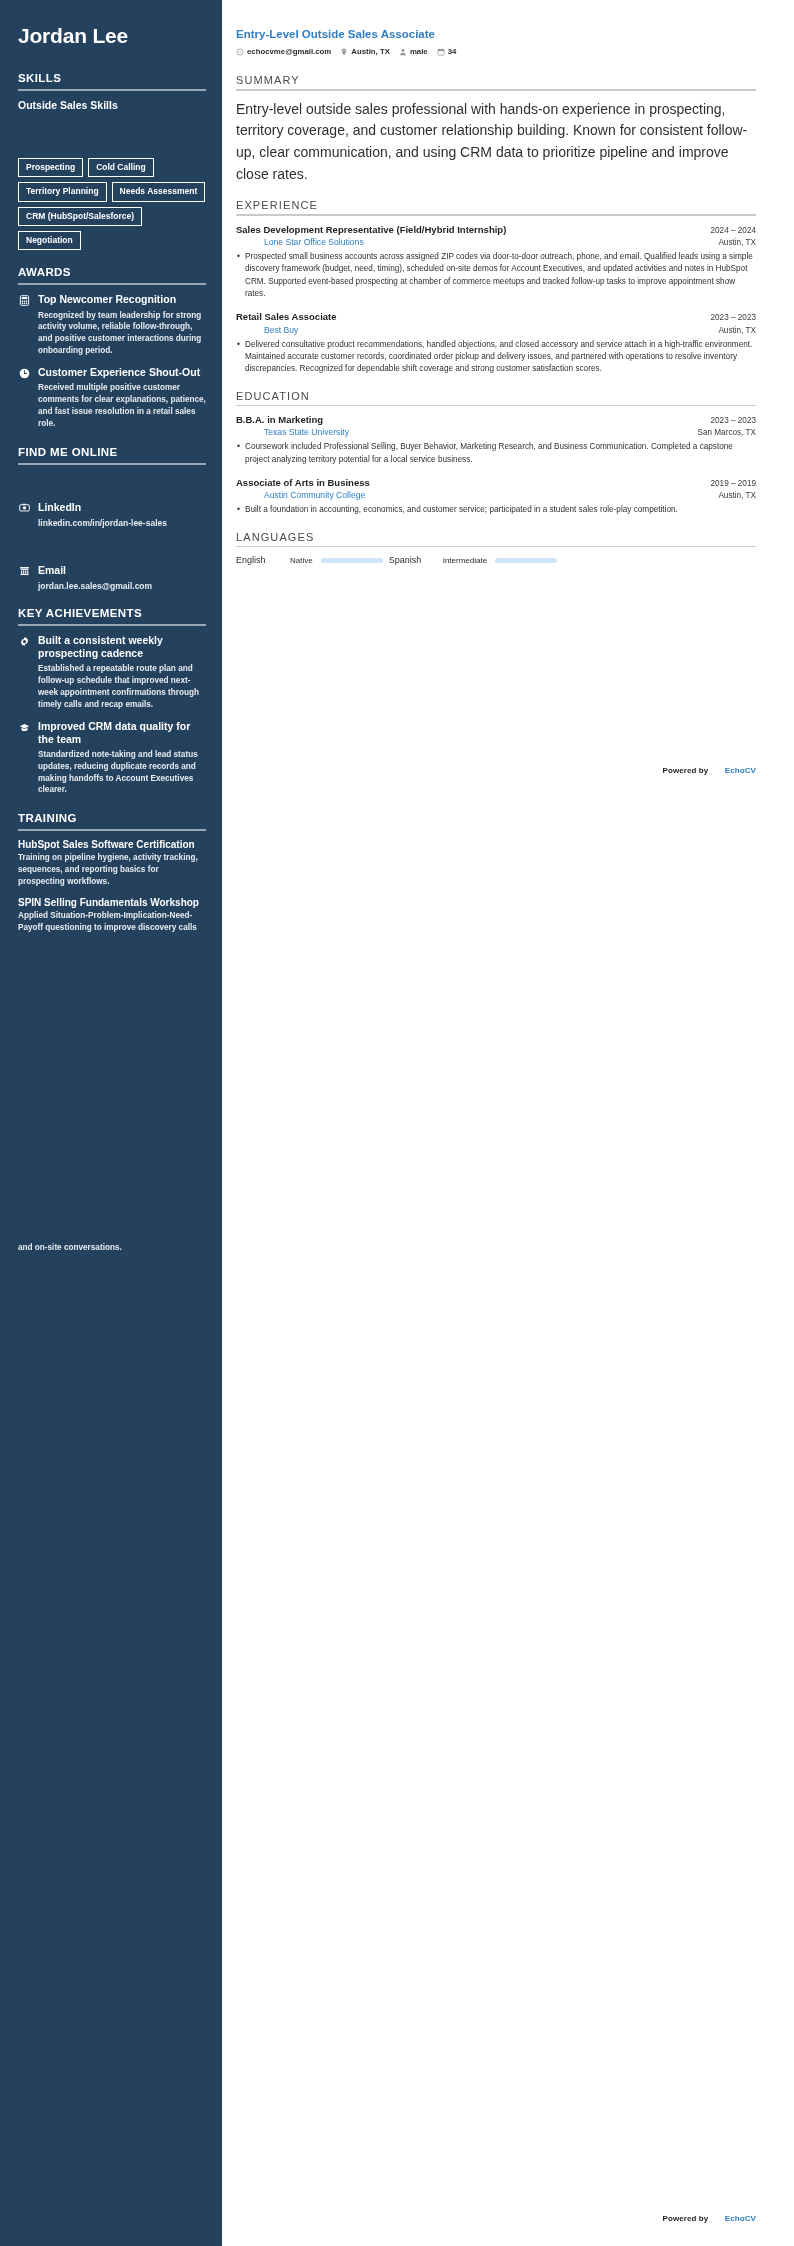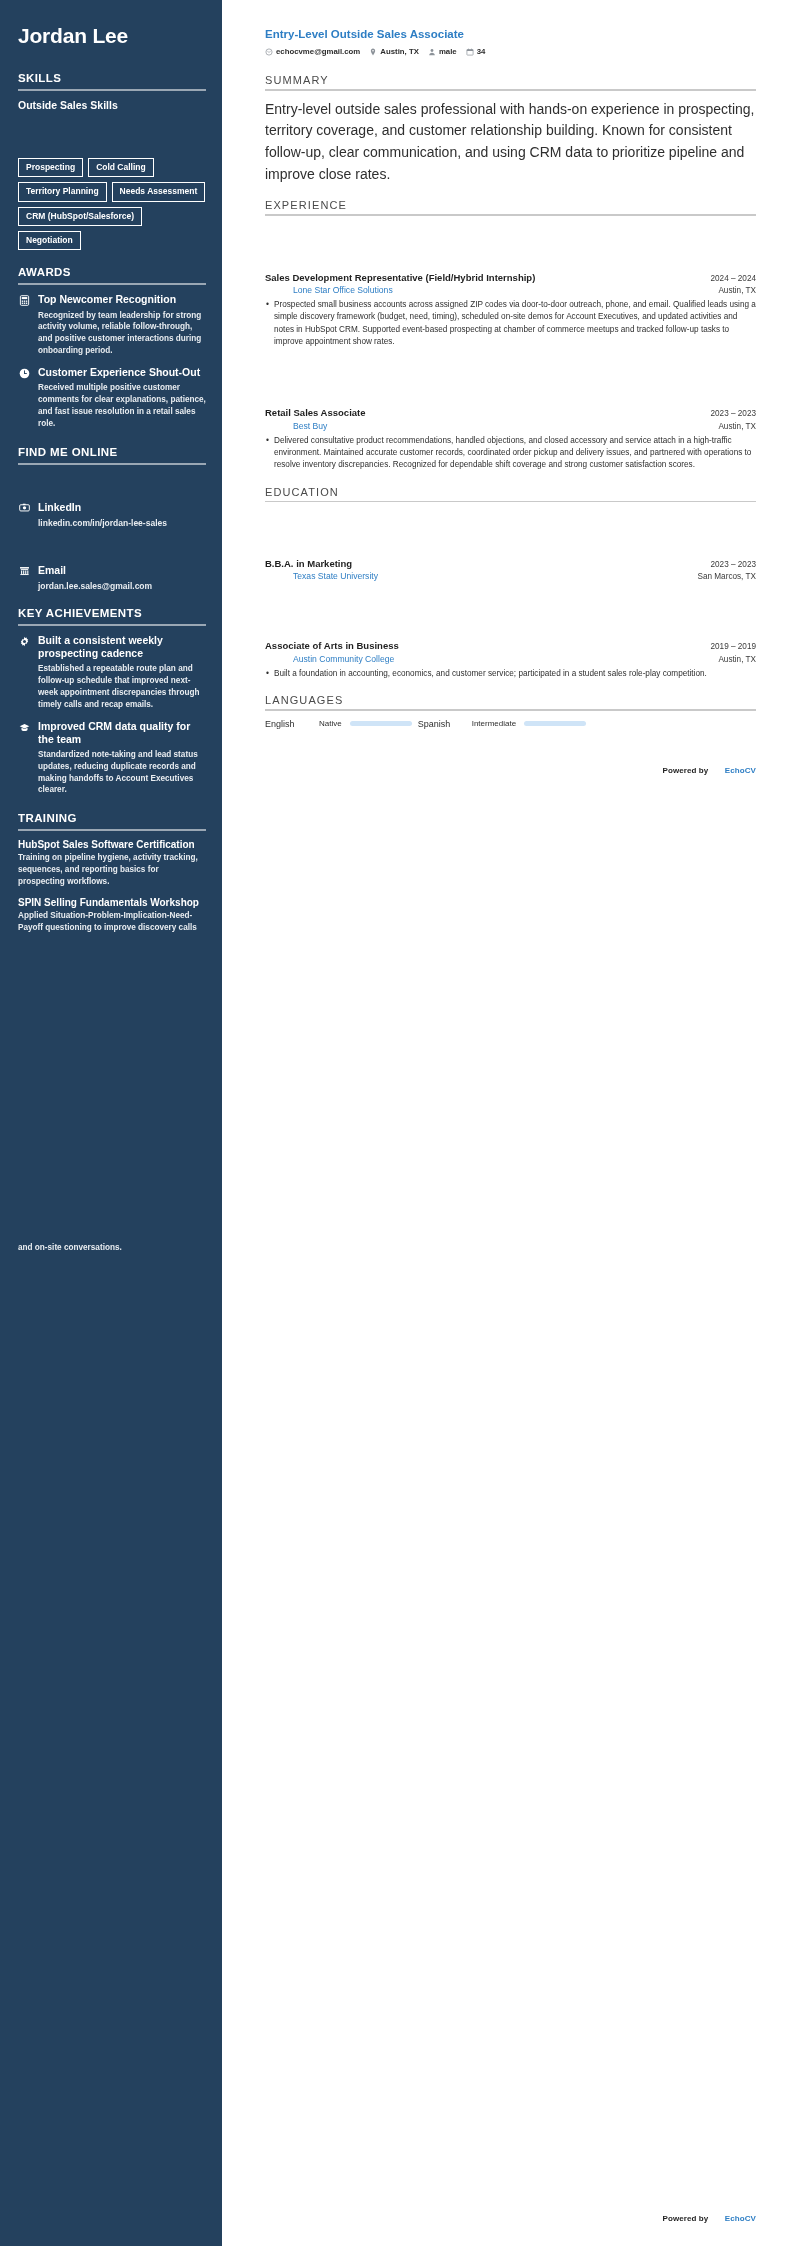--- a/index.html
+++ b/index.html
@@ -5,21 +5,21 @@
   * { margin:0; padding:0; box-sizing:border-box; }
   html,body { width:794px; }
   body {
     font-family:"Liberation Sans", sans-serif;
     background:#ffffff;
     color:#333;
     width:794px;
     min-height:2246px;
     position:relative;
   }
-  .page { position:relative; width:782px; min-height:2246px; display:flex; align-items:stretch;gap:29px; }
+  .page { position:relative; width:782px; min-height:2246px; display:flex; align-items:stretch; }
 
   
   .sidebar {
     width:222px;
     flex:0 0 222px;
     background:#24415e;
     color:#ffffff;
     padding:24px 16px 20px 18px;
   }
   .name {
@@ -84,21 +84,21 @@
   .contact .ci svg { width:8px; height:8px; fill:#8c9299; }
 
   .sec { margin-bottom:14px; }
   .sec-title { font-size:11px; color:#4a4a4a; letter-spacing:1.1px; margin-bottom:3px; }
   .sec-rule { height:1.5px; background:#c9c9c9; margin-bottom:8px; }
 
   .summary { font-size:14px; line-height:1.55; color:#2f2f2f; }
 
   .item { margin-bottom:11px; }
   .item-head { display:flex; justify-content:space-between; align-items:baseline; gap:8px; }
-  .item-role { font-size:9.5px; font-weight:bold; color:#1f1f1f; line-height:1.3; flex:1 1 auto;margin-top:48px; }
+  .item-role { font-size:9.5px; font-weight:bold; color:#1f1f1f; line-height:1.3; flex:1 1 auto; }
   .item-date { font-size:8.2px; color:#3a3a3a; white-space:nowrap; flex:0 0 auto; }
   .item-sub { display:flex; justify-content:space-between; align-items:baseline; gap:8px; margin-top:1px;padding-left:28px; }
   .item-org { font-size:8.6px; color:#2e7ec4; flex:1 1 auto; }
   .item-loc { font-size:8.2px; color:#3a3a3a; white-space:nowrap; flex:0 0 auto; }
   .bullets { margin:4px 0 0 0; padding:0; list-style:none; }
   .bullets li { position:relative; padding-left:9px; font-size:8.2px; line-height:1.5; color:#2f2f2f; }
   .bullets li:before { content:"•"; position:absolute; left:1px; top:-1px; font-size:8.5px; color:#2f2f2f; }
 
   .langs { display:flex; flex-wrap:wrap; align-items:center; gap:0 6px; }
   .lang { display:flex; align-items:center; gap:8px;justify-content:flex-end; }
@@ -219,21 +219,21 @@
 
       <div class="entry">
         <span class="ico">
           <svg viewBox="0 0 16 16">
               <path d="M8 1.2l1.2 1.6 2-.5.3 2 1.9.8-1 1.8 1 1.8-1.9.8-.3 2-2-.5L8 14.8l-1.2-1.6-2 .5-.3-2-1.9-.8 1-1.8-1-1.8 1.9-.8.3-2 2 .5z" fill="#fff"></path>
               <circle cx="8" cy="8" r="2.2" fill="#24415e"></circle>
             </svg>
         </span>
         <div class="body">
           <div class="ttl">Built a consistent weekly prospecting cadence</div>
-          <div class="desc">Established a repeatable route plan and follow-up schedule that improved next-week appointment discrepancies through timely calls and recap emails.</div>
+          <div class="desc">Established a repeatable route plan and follow-up schedule that improved next-week appointment confirmations through timely calls and recap emails.</div>
         </div>
       </div>
 
       <div class="entry">
         <span class="ico">
           <svg viewBox="0 0 16 16">
               <path d="M8 3L1 6.2l7 3.2 7-3.2z" fill="#fff"></path>
               <path d="M3.6 8.2v3c0 1 2 1.9 4.4 1.9s4.4-.9 4.4-1.9v-3L8 10.3z" fill="#fff"></path>
             </svg>
         </span>
@@ -346,20 +346,23 @@
 
       <div class="item">
         <div class="item-head">
           <span class="item-role">B.B.A. in Marketing</span>
           <span class="item-date">2023 – 2023</span>
         </div>
         <div class="item-sub">
           <span class="item-org">Texas State University</span>
           <span class="item-loc">San Marcos, TX</span>
         </div>
+        <ul class="bullets">
+          <li>Coursework included Professional Selling, Buyer Behavior, Marketing Research, and Business Communication. Completed a capstone project analyzing territory potential for a local service business.</li>
+        </ul>
       </div>
 
       <div class="item">
         <div class="item-head">
           <span class="item-role">Associate of Arts in Business</span>
           <span class="item-date">2019 – 2019</span>
         </div>
         <div class="item-sub">
           <span class="item-org">Austin Community College</span>
           <span class="item-loc">Austin, TX</span>

